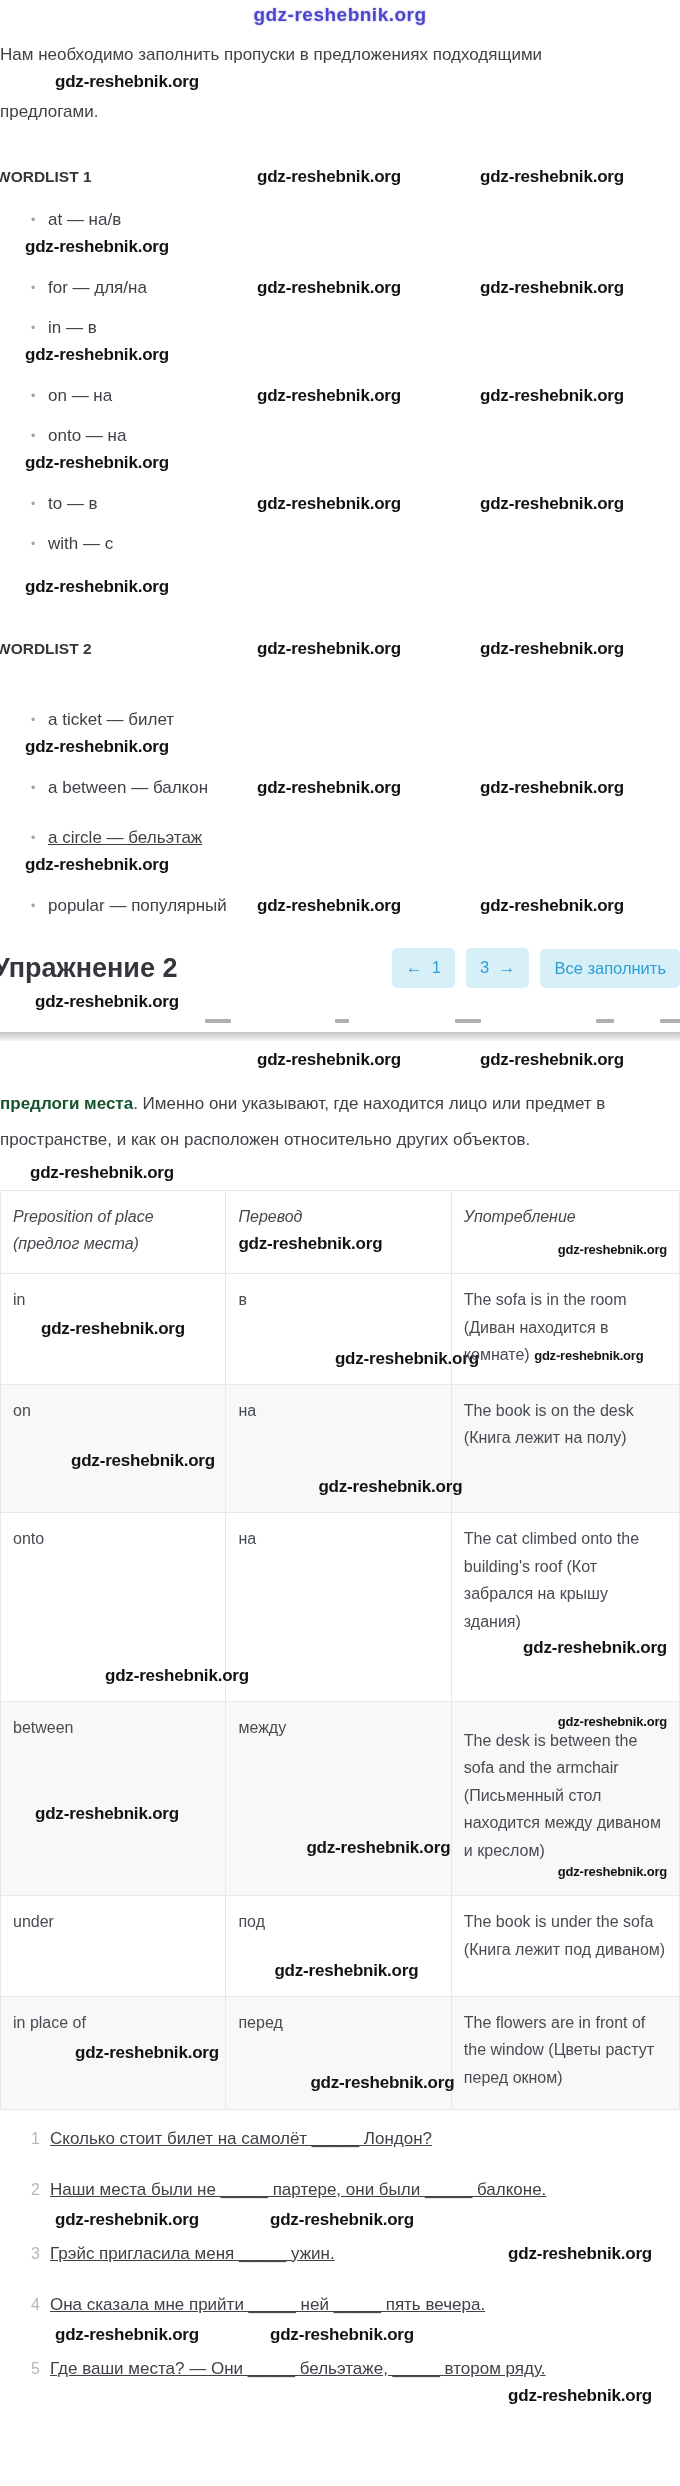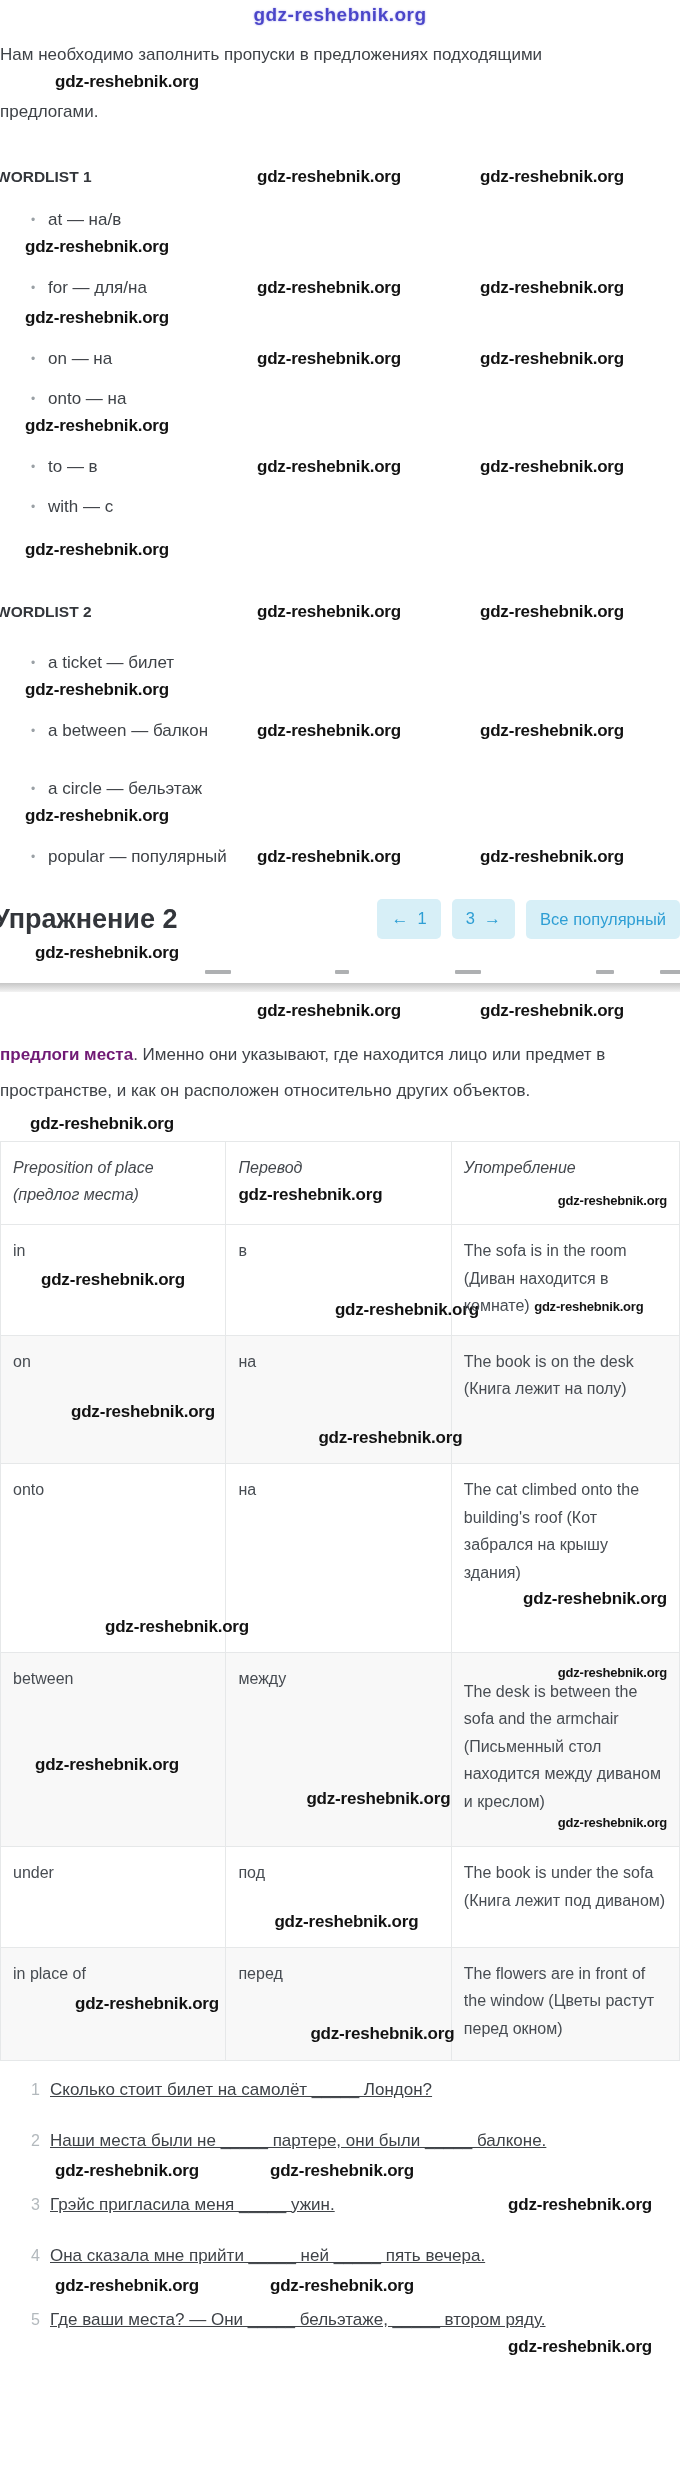--- a/index.html
+++ b/index.html
@@ -38,21 +38,21 @@
   .navbtn{font-family:inherit;border:none;cursor:pointer;background:#d7eff7;color:#2e9ed4;
           font-size:16.5px;padding:10px 14px;border-radius:5px;margin-left:11px;white-space:nowrap;}
   .navbtn .arrow{font-size:17px;}
 
   
   .divider{margin-top:8px;height:9px;background:linear-gradient(#c6c6c6,#f3f3f3);position:relative;}
   .clipstrip{height:5px;overflow:hidden;position:relative;}
   .clipstrip i{position:absolute;top:0;height:4px;width:26px;background:#6b6f73;opacity:.55;border-radius:1px;}
 
   .desc{margin:14px 0 2px;line-height:2.15;}
-  .desc b{color:#701a75;}
+  .desc b{color:#14532d;}
 
   
   table{width:100%;border-collapse:collapse;table-layout:fixed;padding-left:24px;}
   th,td{border:1px solid #e6e8e9;vertical-align:top;padding:12px 12px 14px;font-size:16px;
         line-height:1.72;color:#474c52;overflow:visible;}
   th{font-style:italic;font-weight:400;text-align:left;color:#44484d;}
   col.c1{width:33.2%}col.c2{width:33.2%}col.c3{width:33.6%}
   tbody tr:nth-child(even){background:#f8f8f8;}
   .tr-right{text-align:right;}
   .nowrap{white-space:nowrap;}
@@ -82,20 +82,21 @@
     <span class="wm colC">gdz-reshebnik.org</span>
   </div>
   <div>
     <div class="bullet">at — на/в</div>
     <div class="wm ind25 wmline">gdz-reshebnik.org</div>
     <div class="row3">
       <div class="bullet">for — для/на</div>
       <span class="wm colB">gdz-reshebnik.org</span>
       <span class="wm colC">gdz-reshebnik.org</span>
     </div>
+    <div class="bullet">in — в</div>
     <div class="wm ind25 wmline">gdz-reshebnik.org</div>
     <div class="row3">
       <div class="bullet">on — на</div>
       <span class="wm colB">gdz-reshebnik.org</span>
       <span class="wm colC">gdz-reshebnik.org</span>
     </div>
     <div class="bullet">onto — на</div>
     <div class="wm ind25 wmline">gdz-reshebnik.org</div>
     <div class="row3">
       <div class="bullet">to — в</div>
@@ -105,41 +106,41 @@
     <div class="bullet">with — с</div>
     <div class="wm ind25 wmline" style="margin-top:22px;">gdz-reshebnik.org</div>
   </div>
 
   <div class="row3 wl-row">
     <h3 class="wl">WORDLIST 2</h3>
     <span class="wm colB">gdz-reshebnik.org</span>
     <span class="wm colC">gdz-reshebnik.org</span>
   </div>
   <div>
-    <div class="bullet" style="margin-top:22px;">a ticket — билет</div>
+    <div class="bullet" style="margin-top:42px;">a ticket — билет</div>
     <div class="wm ind25 wmline">gdz-reshebnik.org</div>
     <div class="row3">
       <div class="bullet">a between — балкон</div>
       <span class="wm colB">gdz-reshebnik.org</span>
       <span class="wm colC">gdz-reshebnik.org</span>
     </div>
-    <div class="bullet" style="margin-top:32px;">a circle — бельэтаж</div>
+    <div class="bullet" style="margin-top:24px;text-decoration:underline;">a circle — бельэтаж</div>
     <div class="wm ind25 wmline">gdz-reshebnik.org</div>
     <div class="row3">
       <div class="bullet">popular — популярный</div>
       <span class="wm colB">gdz-reshebnik.org</span>
       <span class="wm colC">gdz-reshebnik.org</span>
     </div>
   </div>
 
   <div class="exhead">
     <h2 class="extitle">Упражнение 2</h2>
     <button class="navbtn"><span class="arrow">←</span>&nbsp;&nbsp;<span>1</span></button>
     <button class="navbtn"><span>3</span>&nbsp;&nbsp;<span class="arrow">→</span></button>
-    <button class="navbtn">Все популярный</button>
+    <button class="navbtn">Все заполнить</button>
   </div>
   <div class="wm ind35 wmline">gdz-reshebnik.org</div>
 
   <div class="clipstrip">
     <i style="left:205px"></i>
       <i style="left:335px;width:14px"></i>
       <i style="left:455px"></i>
       <i style="left:596px;width:18px"></i>
       <i style="left:660px"></i>
   </div>

